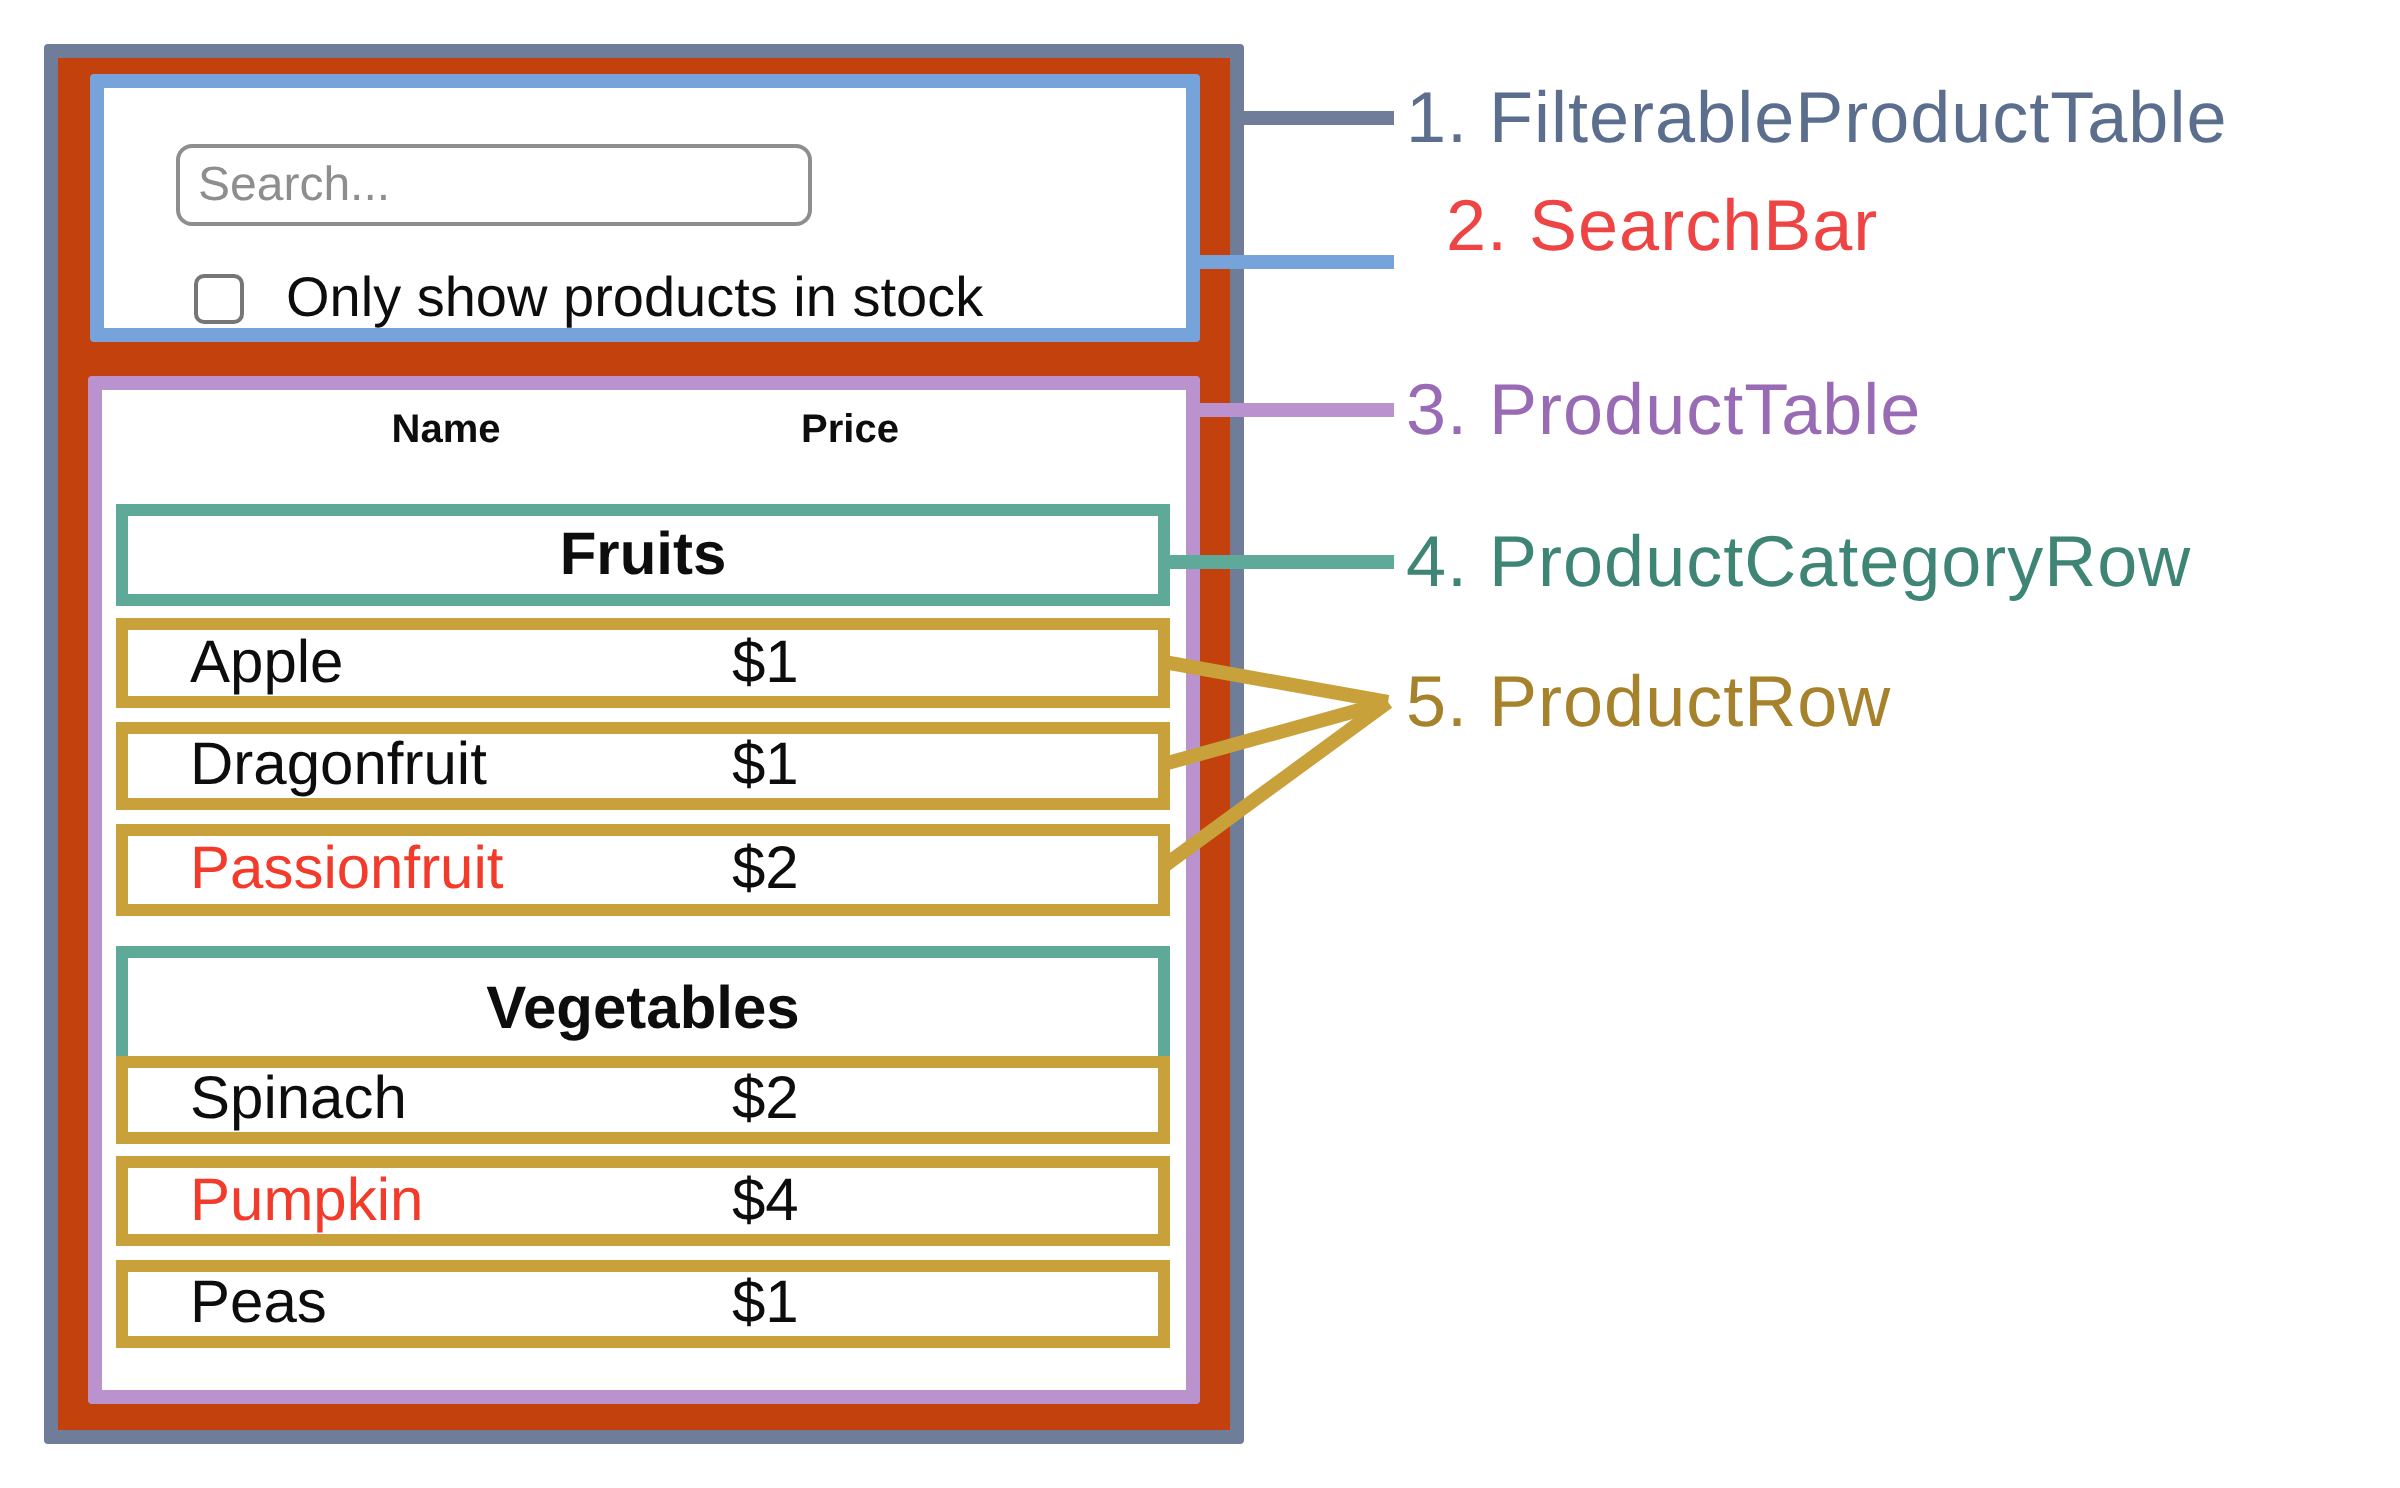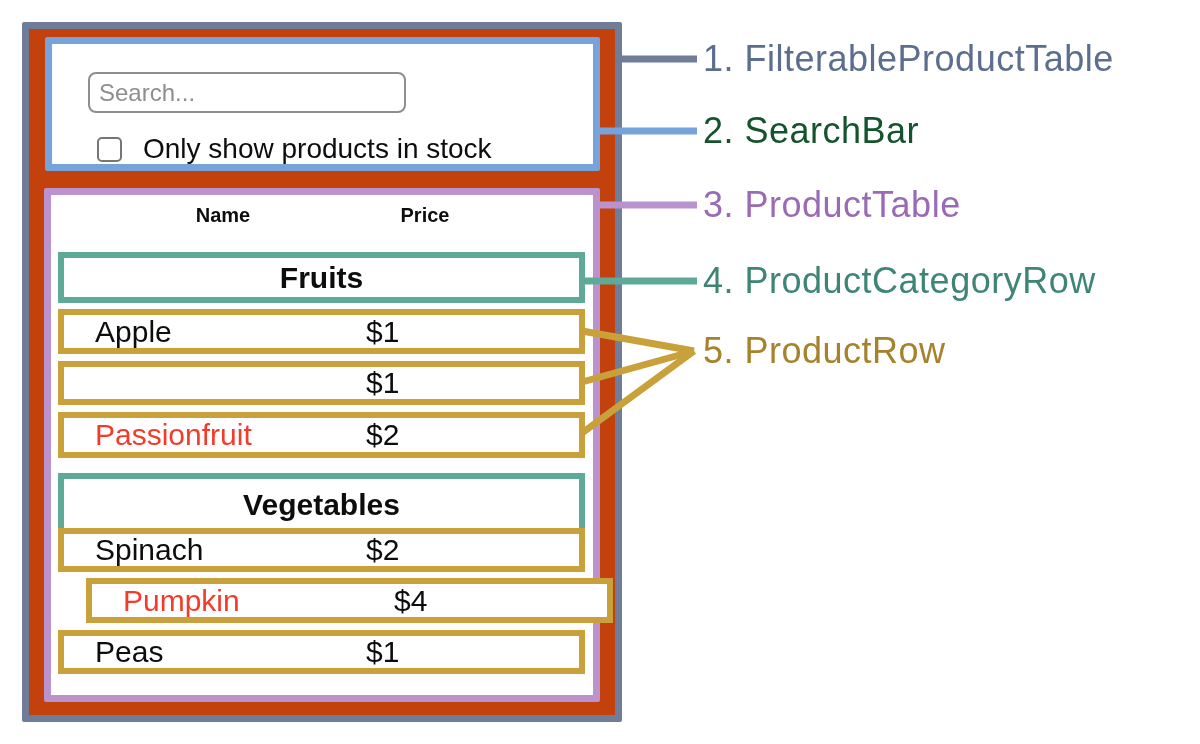--- a/index.html
+++ b/index.html
@@ -135,21 +135,21 @@
     position: absolute;
     left: 703px;
     height: 40px;
     line-height: 40px;
     font-size: 36px;
     letter-spacing: 0.5px;
     white-space: nowrap;
     z-index: 6;
   }
   .lg1 { top: 39px;  color: #5C6E8E; }
-  .lg2 { top: 111px; color: #14532d; }
+  .lg2 { top: 93px; color: #ef4444; margin-left: 20px; }
   .lg3 { top: 185px; color: #9A6BB5; }
   .lg4 { top: 261px; color: #3E8576; }
   .lg5 { top: 331px; color: #A5822B; }
 </style>
 </head>
 <body>
 
 <div class="canvas">
 
   <div class="outer-box">
@@ -166,34 +166,35 @@
       <div class="col-header name">Name</div>
       <div class="col-header price">Price</div>
 
       <div class="category-box" style="top:57px; height:51px;">Fruits</div>
 
       <div class="product-row" style="top:114px; height:45px;">
         <span class="row-name">Apple</span>
         <span class="row-price">$1</span>
       </div>
       <div class="product-row" style="top:166px; height:44px;">
+        <span class="row-name">Dragonfruit</span>
         <span class="row-price">$1</span>
       </div>
       <div class="product-row" style="top:217px; height:46px;">
         <span class="row-name red">Passionfruit</span>
         <span class="row-price">$2</span>
       </div>
 
       <div class="category-box" style="top:278px; height:64px;">Vegetables</div>
 
       <div class="product-row" style="top:333px; height:44px;">
         <span class="row-name">Spinach</span>
         <span class="row-price">$2</span>
       </div>
-      <div class="product-row" style="top:383px; height:45px;margin-left:28px;">
+      <div class="product-row" style="top:383px; height:45px;">
         <span class="row-name red">Pumpkin</span>
         <span class="row-price">$4</span>
       </div>
       <div class="product-row" style="top:435px; height:44px;">
         <span class="row-name">Peas</span>
         <span class="row-price">$1</span>
       </div>
     </div>
   </div>
 

